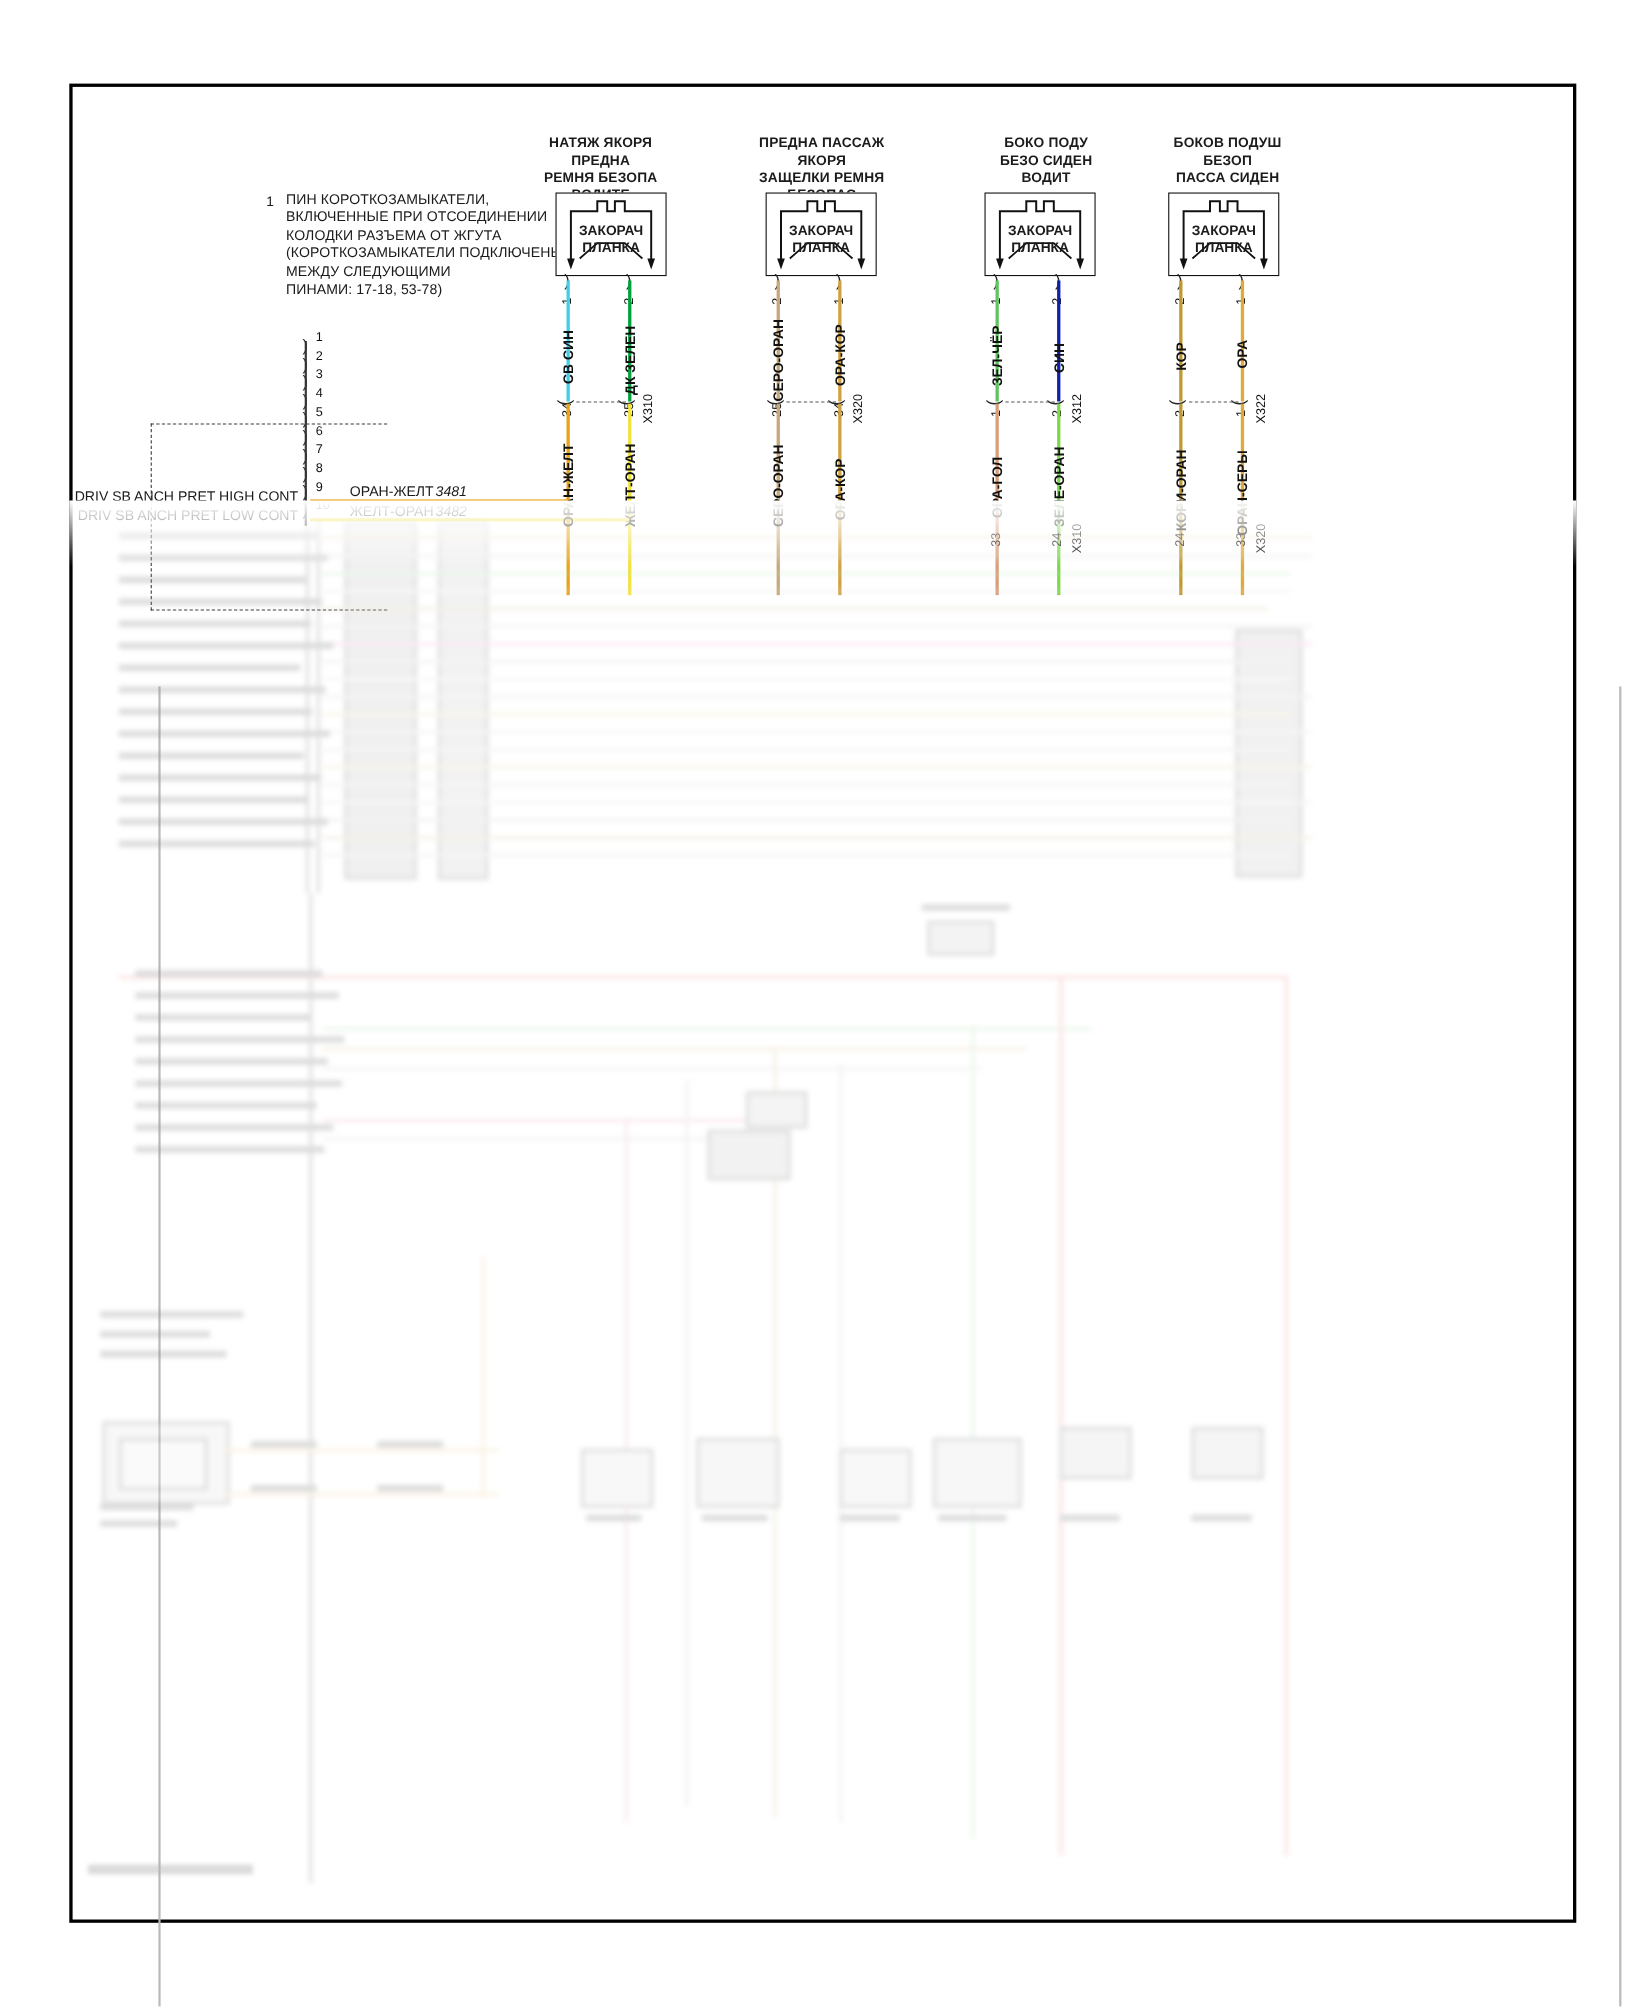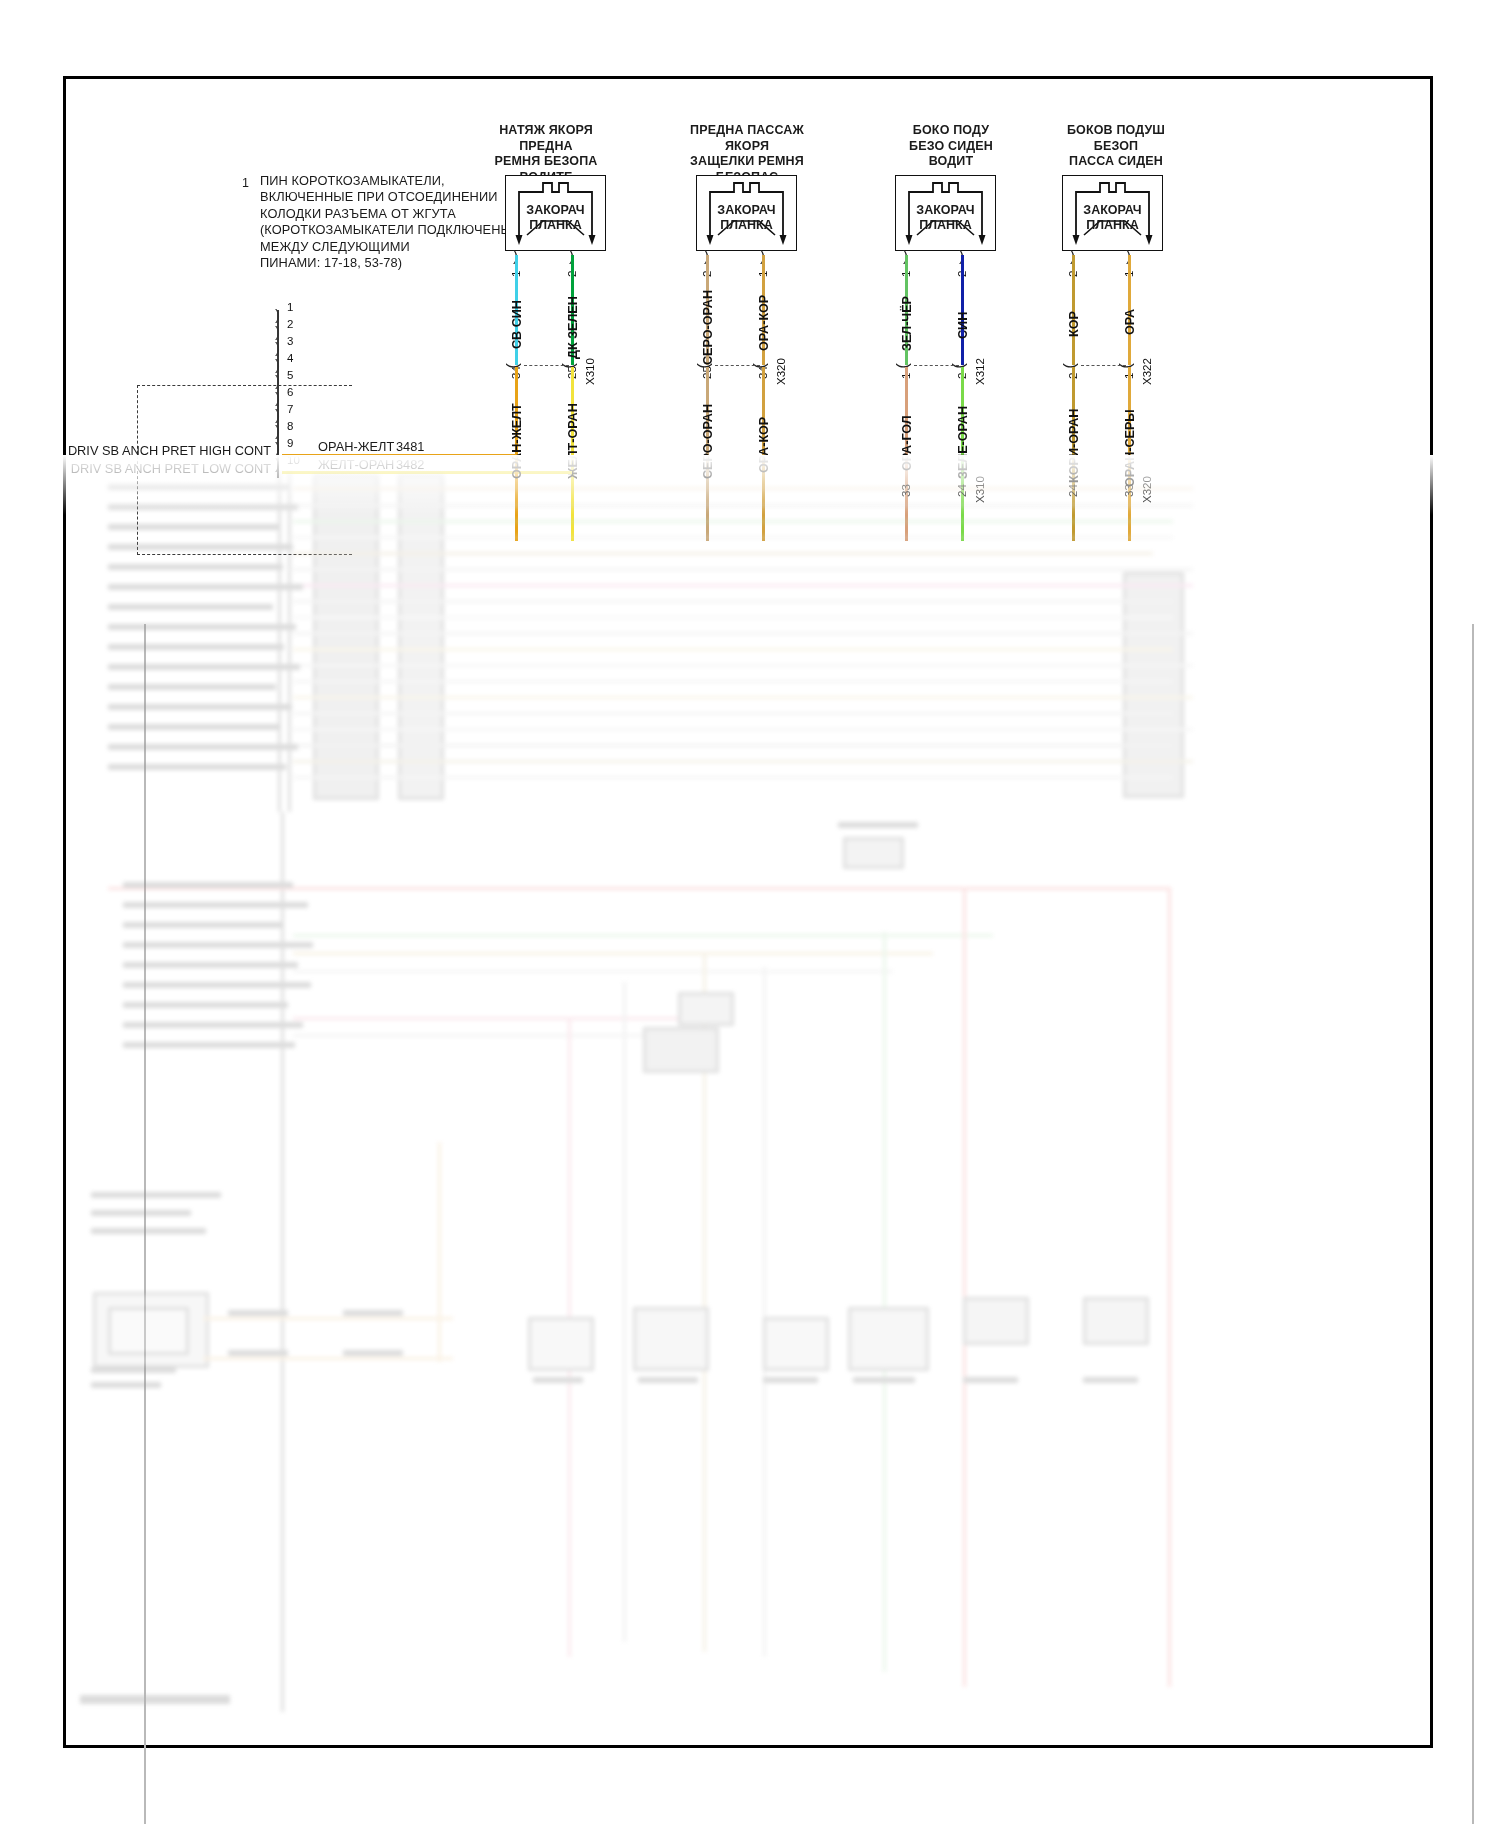--- a/index.html
+++ b/index.html
@@ -43,21 +43,21 @@
   .pinnum.rot{
     transform-origin:0 0;transform:rotate(-90deg);
   }
   .vlabel{
     position:absolute;font-size:12.6px;font-weight:700;color:#111;
     transform-origin:0 0;transform:rotate(-90deg);white-space:nowrap;
   }
   .vlabel.small{font-size:11.5px;font-weight:400;}
   .ckt-name{position:absolute;font-size:12.8px;font-weight:400;text-align:right;white-space:nowrap;}
   .ckt-col{position:absolute;font-size:12.8px;font-weight:400;white-space:nowrap;}
-  .ckt-no{position:absolute;font-size:12.8px;font-weight:400;white-space:nowrap;}
+  .ckt-no{position:absolute;font-size:12.8px;font-weight:400;white-space:nowrap;font-style:italic;}
 
   
   .compbox{position:absolute;border:1.8px solid #111;background:#fff;box-sizing:border-box;}
 
   
   #module-box{
     position:absolute;left:71px;top:306px;width:215px;height:170px;
     border:1.7px dashed #3a3a3a;border-right:none;box-sizing:border-box;
   }
 

